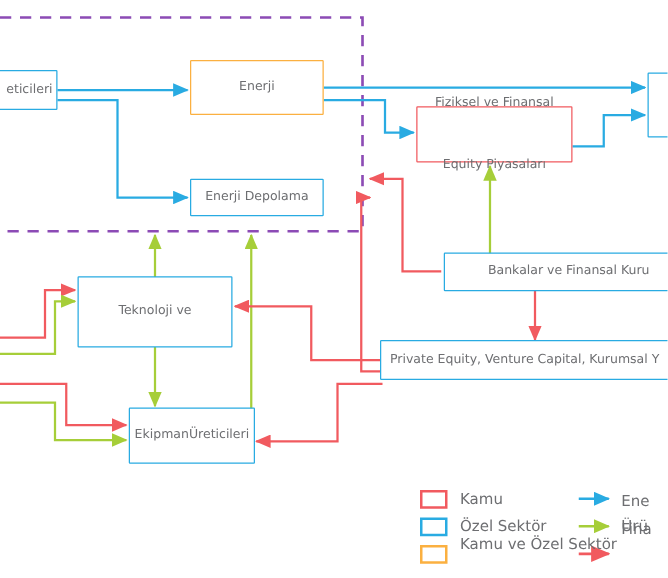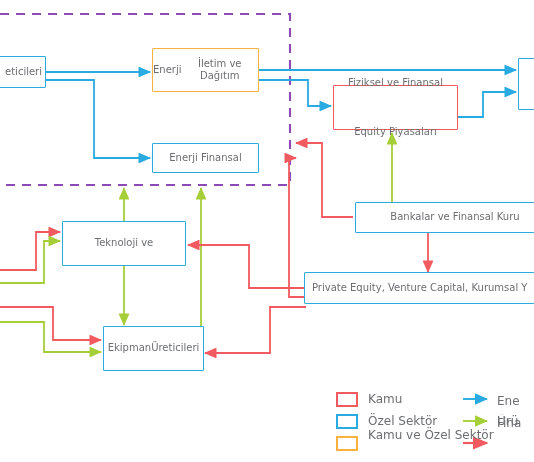--- a/index.html
+++ b/index.html
@@ -75,45 +75,44 @@
   <path d="M463,421 L487,421" fill="none" stroke="#a6ce39" stroke-width="1.9" marker-end="url(#ar-green)"></path>
   <path d="M463,443 L487,443" fill="none" stroke="#f15a5f" stroke-width="2.2" marker-end="url(#ar-red)"></path>
 </svg>
 
 <div class="node n-blue clip" style="left:-40px;top:56px;width:86px;height:32px;justify-content:flex-end;padding-right:3px;">
   <span>eticileri</span>
 </div>
 
 <div class="node n-orange" style="left:152px;top:48px;width:107px;height:44px;">
   <span>Enerji</span>
-  <span>İletim ve Dağıtım</span>
 </div>
 
 <div class="node n-blue" style="left:152px;top:143px;width:107px;height:30px;">
-  <span>Enerji Finansal</span>
+  <span>Enerji Depolama</span>
 </div>
 
 <div class="node n-red" style="left:333px;top:85px;width:125px;height:45px;flex-direction:column;">
   <span>Fiziksel ve Finansal</span>
   <span>Equity Piyasaları</span>
 </div>
 
 <div class="node n-blue clip" style="left:518px;top:58px;width:70px;height:52px;">
   <span></span>
 </div>
 
 <div class="node n-blue clip" style="left:355px;top:202px;width:200px;height:31px;">
   <span>Bankalar ve Finansal Kuru</span>
 </div>
 
 <div class="node n-blue clip" style="left:304px;top:272px;width:250px;height:32px;justify-content:flex-start;padding-left:7px;">
   <span>Private Equity, Venture Capital, Kurumsal Y</span>
 </div>
 
-<div class="node n-blue" style="left:62px;top:221px;width:124px;height:45px;flex-direction:column;">
+<div class="node n-blue" style="left:62px;top:221px;width:124px;height:57px;flex-direction:column;">
   <span>Teknoloji ve</span>
 </div>
 
 <div class="node n-blue" style="left:103px;top:326px;width:101px;height:45px;flex-direction:row;">
   <span>Ekipman</span>
   <span>Üreticileri</span>
 </div>
 
 <div class="legend">
   <div class="lg-sw" style="left:336px;top:392px;border:2px solid #f15a5f;"></div>

